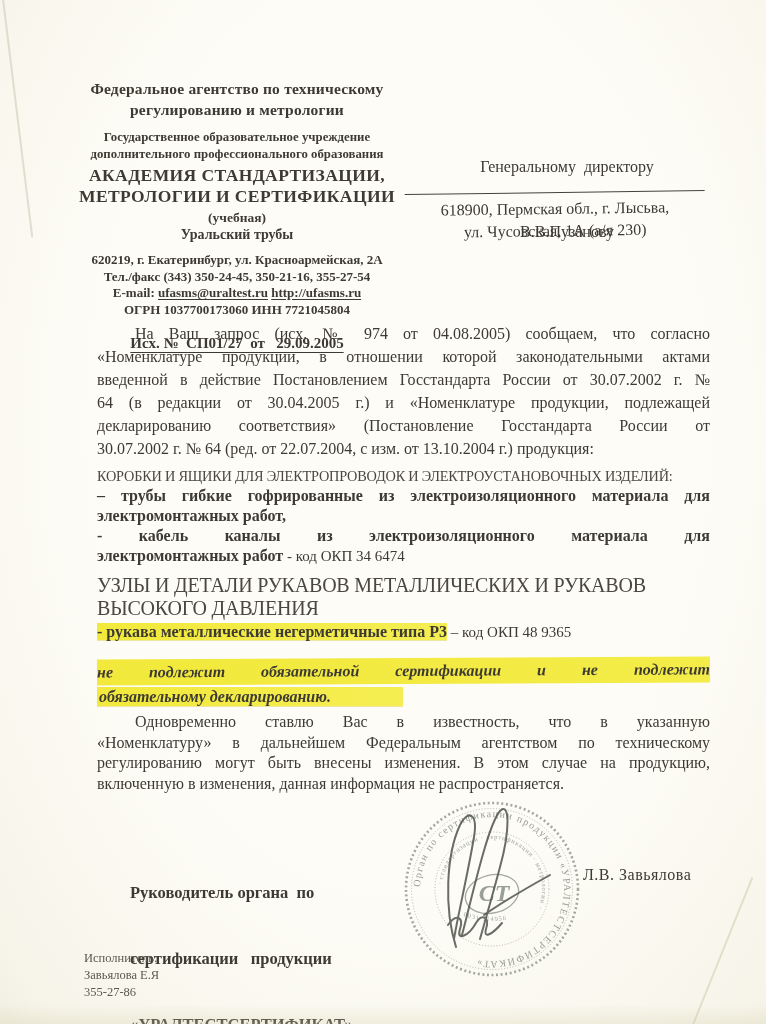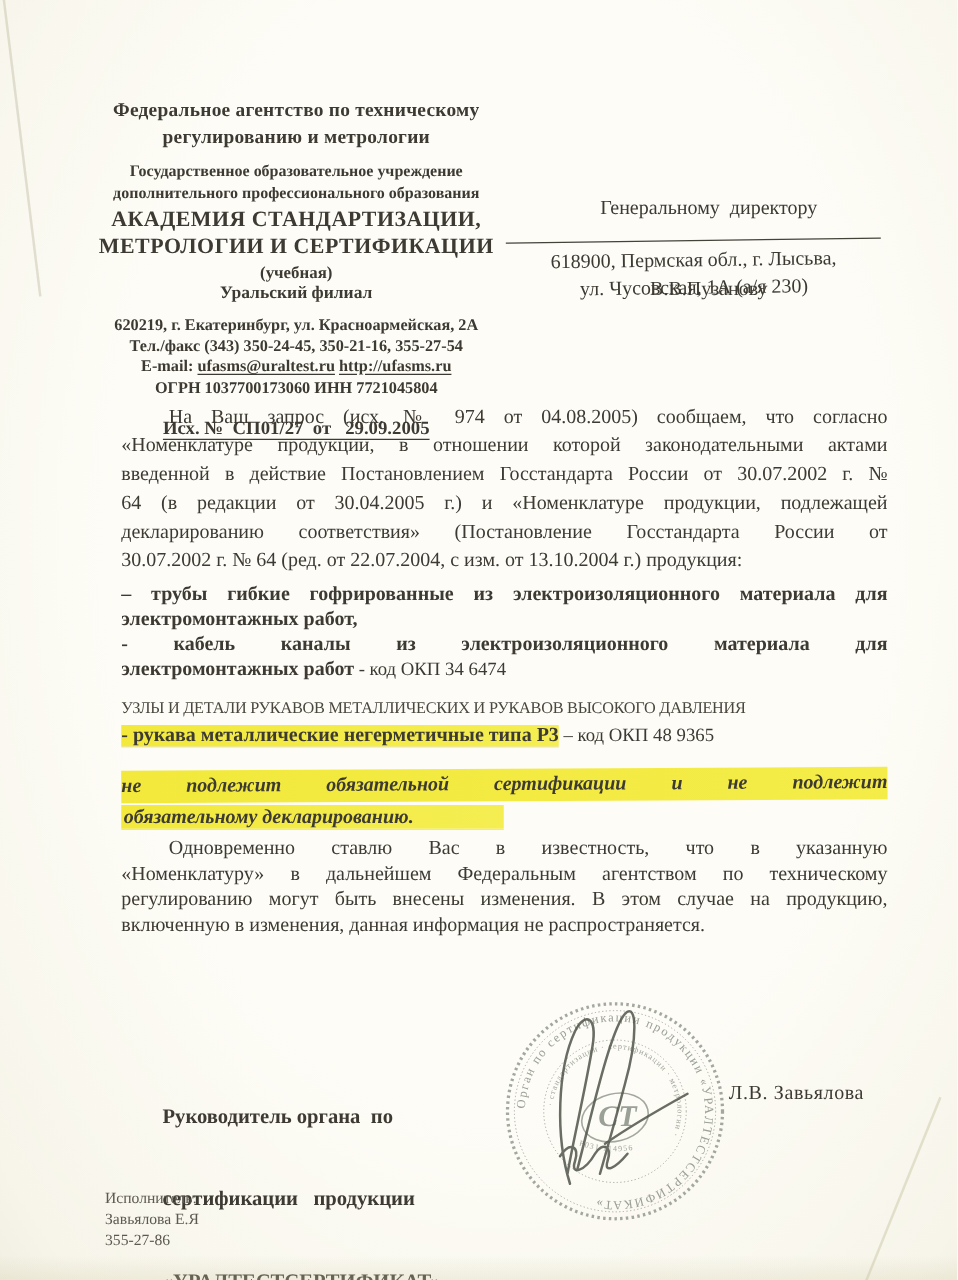--- a/index.html
+++ b/index.html
@@ -43,21 +43,21 @@
   .bodytxt{left:97px;top:322px;width:613px;font-size:16px;}
   .jl{text-align:justify;text-align-last:justify;}
   .ll{text-align:left;}
   .indent{padding-left:38px;box-sizing:border-box;}
   .p1 div{line-height:23px;}
   .secA{margin-top:6px;}
   .secA .hdr{font-size:14.3px;line-height:20px;letter-spacing:-0.2px;color:#4a473f;}
   .secA .it{font-weight:bold;line-height:20px;}
   .code{font-weight:normal;font-size:15px;}
   .secB{margin-top:8px;}
-  .secB .hdr{font-size:13px;line-height:23px;letter-spacing:-0.2px;color:#4a473f;font-family:Liberation Serif, serif;}
+  .secB .hdr{font-size:20px;line-height:23px;letter-spacing:-0.2px;color:#4a473f;font-family:Liberation Serif, serif;}
   .secB .it{line-height:23px;}
   .hl{background:linear-gradient(90deg,#f2e93c,#f5ee52);box-shadow:0 1px 0 rgba(214,200,40,.4);}
   .hlb{font-weight:bold;}
   .concl{margin-top:14px;font-weight:bold;font-style:italic;}
   .concl div{line-height:26px;}
   .concl .l1{background:linear-gradient(90deg,#f2e93c,#f4ec48);transform:rotate(-0.3deg);}
   .concl .l2sp{padding:1px 72px 1px 2px;}
   .p2{margin-top:2px;}
   .p2 div{line-height:20.5px;}
 
@@ -78,21 +78,21 @@
   <div class="crease crease2"></div>
 
   <div class="abs lh">
     <div class="agency">Федеральное агентство по техническому</div>
     <div class="agency">регулированию и метрологии</div>
     <div class="org">Государственное образовательное учреждение</div>
     <div class="org" style="margin-top:0">дополнительного профессионального образования</div>
     <div class="academy">АКАДЕМИЯ СТАНДАРТИЗАЦИИ,</div>
     <div class="academy" style="margin-top:0">МЕТРОЛОГИИ  И  СЕРТИФИКАЦИИ</div>
     <div class="note">(учебная)</div>
-    <div class="branch">Уральский филиал</div>
+    <div class="branch">Уральский трубы</div>
     <div class="addr">620219, г. Екатеринбург, ул. Красноармейская, 2А</div>
     <div class="addr" style="margin-top:0">Тел./факс (343) 350-24-45, 350-21-16, 355-27-54</div>
     <div class="addr" style="margin-top:0"><span>E-mail: </span><span class="u">ufasms@uraltest.ru</span> <span class="u">http://ufasms.ru</span></div>
     <div class="addr" style="margin-top:0">ОГРН 1037700173060 ИНН 7721045804</div>
     <div class="ref">Исх. №  СП01/27  от   29.09.2005</div>
   </div>
 
   <div class="abs rcpt">
     <div>Генеральному  директору</div>
     <div>В.В.Пузанову</div>
@@ -107,20 +107,21 @@
     <div class="p1">
       <div class="jl indent">На Ваш запрос (исх. № 974 от 04.08.2005) сообщаем, что согласно</div>
       <div class="jl">«Номенклатуре продукции, в отношении которой законодательными актами</div>
       <div class="jl">введенной в действие Постановлением Госстандарта России от 30.07.2002 г. №</div>
       <div class="jl">64 (в редакции от 30.04.2005 г.) и «Номенклатуре продукции, подлежащей</div>
       <div class="jl">декларированию соответствия» (Постановление Госстандарта России от</div>
       <div class="ll">30.07.2002 г. № 64 (ред. от 22.07.2004, с изм. от 13.10.2004 г.) продукция:</div>
     </div>
 
     <div class="secA">
+      <div class="hdr ll">КОРОБКИ И ЯЩИКИ ДЛЯ ЭЛЕКТРОПРОВОДОК И ЭЛЕКТРОУСТАНОВОЧНЫХ ИЗДЕЛИЙ:</div>
       <div class="it jl">– трубы гибкие гофрированные из электроизоляционного материала для</div>
       <div class="it ll">электромонтажных работ,</div>
       <div class="it jl">- кабель каналы из электроизоляционного материала для</div>
       <div class="ll"><span class="it">электромонтажных работ</span><span class="code"> - код ОКП 34 6474</span></div>
     </div>
 
     <div class="secB">
       <div class="hdr ll">УЗЛЫ И ДЕТАЛИ РУКАВОВ МЕТАЛЛИЧЕСКИХ И РУКАВОВ ВЫСОКОГО ДАВЛЕНИЯ</div>
       <div class="it ll"><span class="hl hlb">- рукава металлические негерметичные  типа Р3</span><span class="code"> – код ОКП 48 9365</span></div>
     </div>

